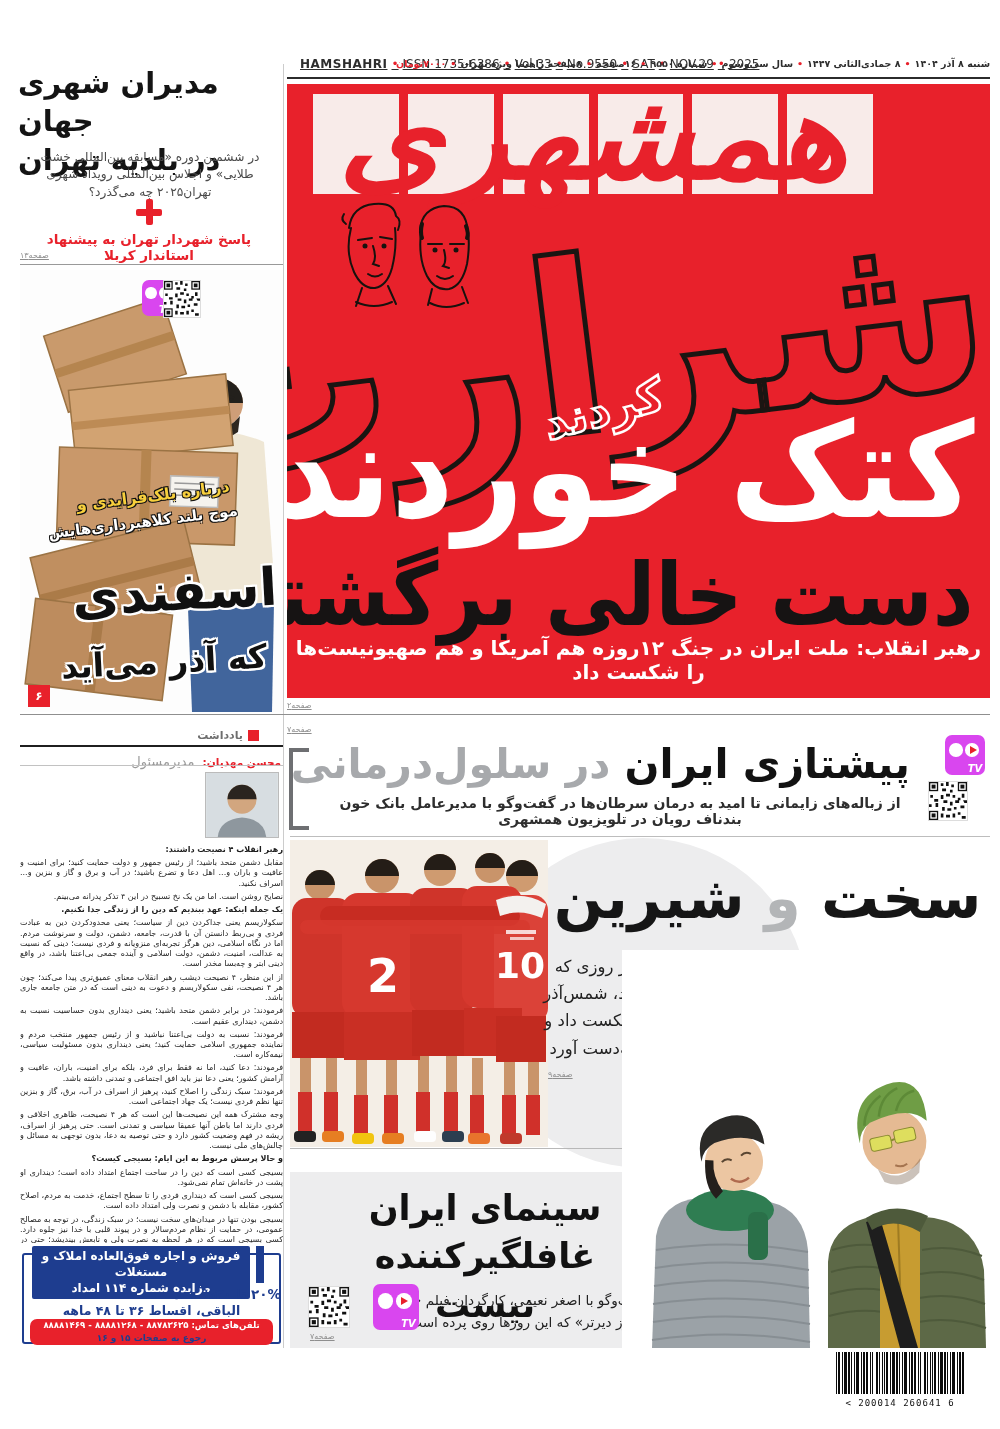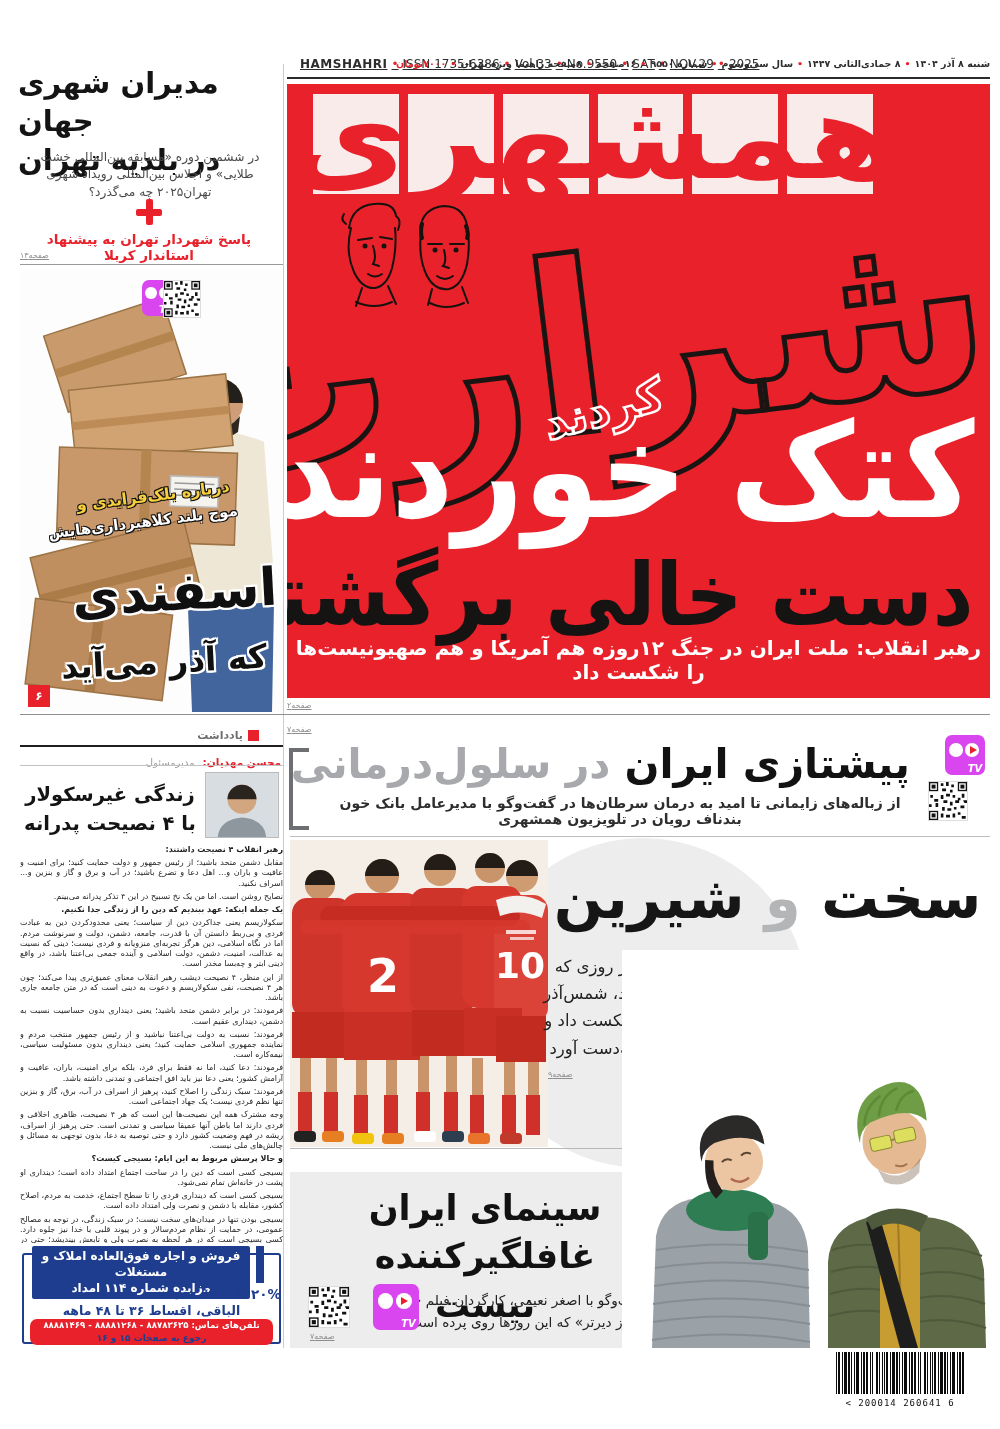--- a/index.html
+++ b/index.html
@@ -45,21 +45,21 @@
   #page6{left:8px;top:415px;width:22px;height:22px;background:#e8212b;color:#fff;font-size:12px;
          font-weight:bold;text-align:center;line-height:22px;}
 
   
   #note-head{left:20px;top:729px;width:263px;display:flex;align-items:center;gap:5px;padding-right:24px;}
   #note-head .sq{width:11px;height:11px;background:#e8212b;}
   #note-head .lbl{font-size:11px;font-weight:bold;color:#6e6e6e;}
   #note-line1{left:20px;top:745px;width:263px;height:2px;background:#1f1f1f;}
   #note-author{left:20px;top:751px;width:263px;text-align:right;padding-right:2px;}
   #note-author .nm{color:#e8212b;font-weight:bold;font-size:10.5px;}
-  #note-author .rl{color:#9a9a9a;font-size:10px;margin-right:3px;}
+  #note-author .rl{color:#9a9a9a;font-size:13px;margin-right:3px;}
   #note-line2{left:20px;top:765px;width:263px;height:1px;background:#c2c2c2;}
   #note-portrait{left:205px;top:772px;width:74px;height:66px;border:1px solid #bbb;}
   #note-h{left:18px;top:780px;width:184px;text-align:center;font-size:19.5px;font-weight:bold;line-height:1.5;color:#141414;}
   #note-body{left:20px;top:845px;width:263px;height:398px;overflow:hidden;font-size:8px;
              line-height:1.28;text-align:justify;color:#1d1d1d;}
   #note-body p{margin:0 0 3px 0;}
   #note-body p.b{font-weight:bold;}
 
   
   #adbox{left:22px;top:1246px;width:259px;height:98px;}
@@ -73,21 +73,21 @@
            color:#fff;font-size:8.6px;font-weight:bold;text-align:center;line-height:13px;}
   #ad-foot{position:absolute;left:0;right:0;top:87px;text-align:center;color:#1e3d8f;font-size:9px;font-weight:bold;}
 
   
   .bc{width:148px;height:58px;}
   #bc-left{left:72px;top:1352px;}
   #bc-right{left:826px;top:1352px;}
 
   
   #redblock{left:287px;top:84px;width:703px;height:614px;background:#e8212b;overflow:hidden;}
-  #mast{position:absolute;left:26px;top:10px;width:560px;height:100px;}
+  #mast{position:absolute;left:26px;top:10px;width:560px;height:100px;font-style:italic;}
   #mast .boxes{position:absolute;inset:0;display:flex;gap:9px;}
   #mast .boxes i{flex:1;background:#f8ebe9;}
   #mast .word{position:absolute;inset:-14px 0 0 0;display:flex;align-items:center;justify-content:center;
               font-size:112px;font-weight:bold;color:#e8212b;line-height:1;transform:scale(1.2,1.06);}
   #caric{position:absolute;left:45px;top:110px;width:150px;height:115px;}
   #script1{position:absolute;left:0;width:703px;top:128px;text-align:center;font-size:238px;line-height:1.1;
            font-weight:bold;color:#1a1512;-webkit-text-fill-color:transparent;-webkit-text-stroke:5px #1a1512;
            transform:rotate(-7deg);}
   #script2{position:absolute;left:255px;top:298px;font-size:46px;font-weight:bold;color:#ffffff;
            -webkit-text-fill-color:transparent;-webkit-text-stroke:2.5px #ffffff;transform:rotate(-15deg);}
@@ -244,24 +244,20 @@
     <span class="rl">مدیرمسئول</span>
   </div>
   <div class="abs" id="note-line2"></div>
   <div class="abs" id="note-portrait">
     <svg width="72" height="64" viewBox="0 0 74 66">
         <rect width="74" height="66" fill="#d7dde1"></rect>
         <circle cx="37" cy="27" r="15" fill="#d2a67f"></circle>
         <path d="M22,27 a15,15 0 0 1 30,0" fill="#2a241f"></path>
         <path d="M12,66 Q14,48 37,46 Q60,48 62,66 Z" fill="#8e979e"></path>
       </svg>
-  </div>
-  <div class="abs" id="note-h">
-    <div>زندگی غیرسکولار</div>
-    <div>با ۴ نصیحت پدرانه</div>
   </div>
   <div class="abs" id="note-body">
     <p class="b">رهبر انقلاب ۴ نصیحت داشتند:</p>
     <p>مقابل دشمن متحد باشید؛ از رئیس جمهور و دولت حمایت کنید؛ برای امنیت و عافیت و باران و... اهل دعا و تضرع باشید؛ در آب و برق و گاز و بنزین و... اسراف نکنید.</p>
     <p>نصایح روشن است. اما من یک نخ تسبیح در این ۴ تذکر پدرانه می‌بینم.</p>
     <p class="b">یک جمله اینکه: عهد ببندیم که دین را از زندگی جدا نکنیم.</p>
     <p>سکولاریسم یعنی جداکردن دین از سیاست؛ یعنی محدودکردن دین به عبادت فردی و بی‌ربط دانستن آن با قدرت، جامعه، دشمن، دولت و سرنوشت مردم. اما در نگاه اسلامی، دین هرگز تجربه‌ای منزویانه و فردی نیست؛ دینی که نسبت به عدالت، امنیت، دشمن، دولت اسلامی و آینده جمعی بی‌اعتنا باشد، در واقع دینی ابتر و چه‌بسا مخدر است.</p>
     <p>از این منظر، ۴ نصیحت دیشب رهبر انقلاب معنای عمیق‌تری پیدا می‌کند؛ چون هر ۴ نصیحت، نفی سکولاریسم و دعوت به دینی است که در متن جامعه جاری باشد.</p>
     <p>فرمودند: در برابر دشمن متحد باشید؛ یعنی دینداری بدون حساسیت نسبت به دشمن، دینداری عقیم است.</p>
     <p>فرمودند: نسبت به دولت بی‌اعتنا نباشید و از رئیس جمهور منتخب مردم و نماینده جمهوری اسلامی حمایت کنید؛ یعنی دینداری بدون مسئولیت سیاسی، نیمه‌کاره است.</p>

